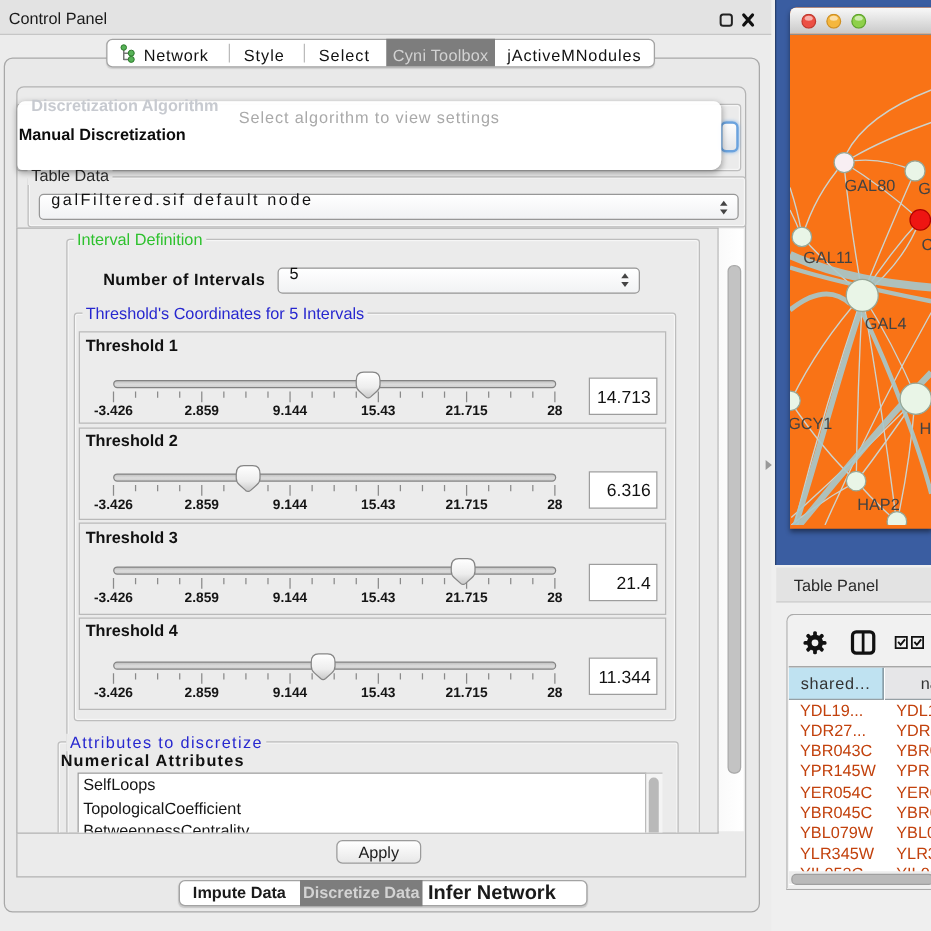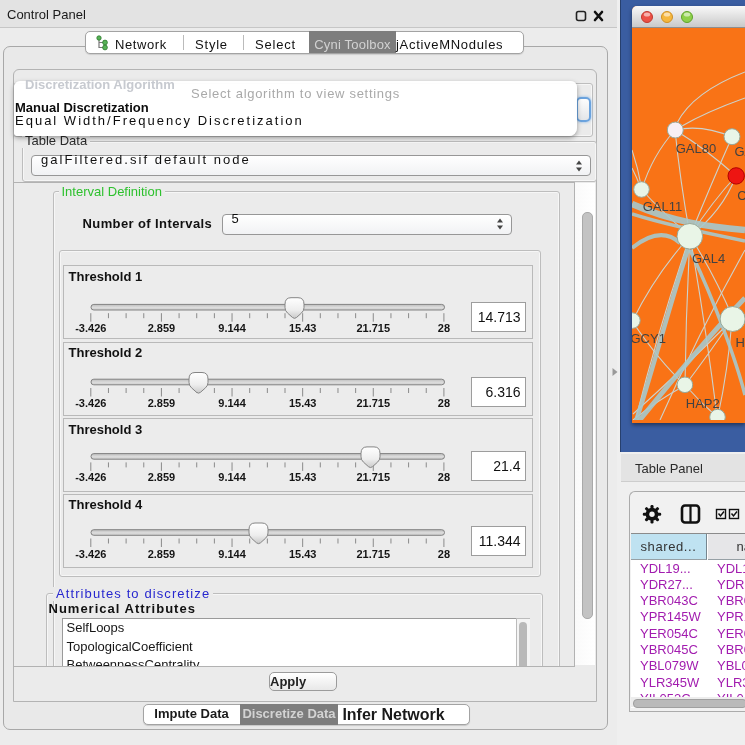--- a/index.html
+++ b/index.html
@@ -36,21 +36,21 @@
   <svg class="ab" style="left:96px;top:35px" width="13" height="16" viewBox="0 0 13 16">
     <path d="M3 3 L3 13 M3 7.5 L8.5 7.5 M3 12.5 L8.5 12.5" stroke="#777" stroke-width="1.2" fill="none"></path>
     <circle cx="3" cy="3" r="2.2" fill="#57b257" stroke="#2c7a2c" stroke-width="0.8"></circle>
     <circle cx="9" cy="7.5" r="2.4" fill="#57b257" stroke="#2c7a2c" stroke-width="0.8"></circle>
     <circle cx="9" cy="12.5" r="2.4" fill="#57b257" stroke="#2c7a2c" stroke-width="0.8"></circle>
   </svg>
   <div class="ab" style="left:115px;top:37px;font-size:13px;letter-spacing:.6px;color:#111">Network</div>
   <div class="ab" style="left:195px;top:37px;font-size:13px;letter-spacing:.8px;color:#111">Style</div>
   <div class="ab" style="left:255px;top:37px;font-size:13px;letter-spacing:.8px;color:#111">Select</div>
   <div class="ab" style="left:309px;top:37px;width:87px;text-align:center;font-size:13px;letter-spacing:.2px;color:#d2d2d2">Cyni Toolbox</div>
-  <div class="ab" style="left:396px;top:37px;width:127px;text-align:left;font-size:13px;letter-spacing:.7px;color:#111">jActiveMNodules</div>
+  <div class="ab" style="left:396px;top:37px;width:127px;text-align:center;font-size:13px;letter-spacing:.7px;color:#111">jActiveMNodules</div>
 
   <div class="gb" style="left:13px;top:82.5px;width:578px;height:52px;border-radius:3px"></div>
 
   <div class="ab" style="left:576px;top:97px;width:11px;height:21px;border:2px solid #6ba3de;border-radius:5px;background:linear-gradient(#fdfdfd,#e4e6e9);box-shadow:0 0 3px #7fb2e8"></div>
 
   <div class="gb" style="left:22px;top:141px;width:573px;height:39px"></div>
   <div class="legend" style="left:22px;top:134px;color:#2c2c2c">Table Data</div>
 
   <div class="combo" style="left:31px;top:155px;width:558px;height:19px">
     <span class="ct" style="letter-spacing:2.05px">galFiltered.sif default node</span>
@@ -65,20 +65,21 @@
       <div class="legend" style="left:44.5px;top:1.5px;color:#2ec12e">Interval Definition</div>
       <div class="ab bold" style="left:68.5px;top:33px;font-size:13px;letter-spacing:.4px;color:#111">Number of Intervals</div>
       <div class="combo" style="left:207.5px;top:30.5px;width:288px;height:19px">
         <span class="ct">5</span>
         <svg class="carr" viewBox="0 0 8 12">
           <path d="M4 0.5 L7 4.5 L1 4.5 Z" fill="#444"></path>
           <path d="M4 11.5 L1 7.5 L7 7.5 Z" fill="#444"></path>
         </svg>
       </div>
       <div class="gb" style="left:45px;top:67px;width:480px;height:325px"></div>
+      <div class="legend" style="left:51.5px;top:60.5px;color:#2727cf">Threshold's Coordinates for 5 Intervals</div>
       <div class="tbox" style="left:48.5px;top:82px"></div>
       <div class="thtitle" style="left:54.5px;top:85.5px">Threshold 1</div>
       <svg class="ab" style="left:48.5px;top:82px" width="468" height="72" viewBox="0 0 468 72">
         <defs>
           <linearGradient id="tg1" x1="0" y1="0" x2="0" y2="1">
             <stop offset="0" stop-color="#bdbdbd"></stop>
             <stop offset="0.55" stop-color="#dcdcdc"></stop>
             <stop offset="1" stop-color="#cdcdcd"></stop>
           </linearGradient>
           <linearGradient id="th1" x1="0" y1="0" x2="0" y2="1">
@@ -263,33 +264,32 @@
       <div class="ab" style="left:52.5px;top:437px;font-size:13px;color:#161616">SelfLoops</div>
       <div class="ab" style="left:52.5px;top:455.9px;font-size:13px;color:#161616">TopologicalCoefficient</div>
       <div class="ab" style="left:52.5px;top:473.5px;font-size:13px;color:#161616">BetweennessCentrality</div>
       <div class="ab" style="left:501.5px;top:434.5px;width:13px;height:100px;background:#f4f4f4;border:1px solid #bbb;border-right:none"></div>
       <div class="ab" style="left:505.3px;top:438.5px;width:7.4px;height:95px;background:#b9b9b9;border-radius:4px"></div>
     </div>
 
   <div class="ab" style="left:575px;top:183px;width:20px;height:482px;background:linear-gradient(90deg,#fafafa,#fff)"></div>
   <div class="ab" style="left:582px;top:212px;width:9px;height:405px;background:#c3c3c3;border:1px solid #a9a9a9;border-radius:5px"></div>
 
-  <div class="ab" style="left:269px;top:672px;width:66px;height:17px;background:linear-gradient(#ffffff,#e8e8e8);border:1px solid #9b9b9b;border-radius:5px;text-align:left;font-size:13px;font-weight:bold;color:#222;line-height:17px">Apply</div>
+  <div class="ab" style="left:269px;top:672px;width:66px;height:17px;background:linear-gradient(#ffffff,#e8e8e8);border:1px solid #9b9b9b;border-radius:5px;text-align:center;font-size:13px;font-weight:normal;color:#222;line-height:17px">Apply</div>
 
   <div class="ab" style="left:143px;top:704px;width:325px;height:19px;background:#fff;border:1px solid #a3a3a3;border-radius:5px;box-shadow:0 1px 1px rgba(0,0,0,.15)"></div>
   <div class="ab" style="left:240px;top:704px;width:98px;height:21px;background:#7d7d7d"></div>
   <div class="ab" style="left:143px;top:705.5px;width:97px;text-align:center;font-size:13px;font-weight:bold;color:#1a1a1a">Impute Data</div>
   <div class="ab" style="left:240px;top:705.5px;width:98px;text-align:center;font-size:13px;font-weight:bold;color:#d3d3d3">Discretize Data</div>
   <div class="ab" style="left:338px;top:705.5px;width:111px;text-align:center;font-size:16px;font-weight:bold;color:#1a1a1a">Infer Network</div>
 
   <div class="ab" style="left:14px;top:80.5px;width:563px;height:55px;background:rgba(255,255,255,.97);border-radius:6px 6px 8px 4px;box-shadow:0 2px 5px rgba(0,0,0,.35)"></div>
   <div class="ab" style="left:14px;top:86px;width:563px;text-align:center;font-size:13px;letter-spacing:.7px;color:#a9a9a9">Select algorithm to view settings</div>
   <div class="ab" style="left:25px;top:77px;font-size:13px;font-weight:bold;color:#c7cad0">Discretization Algorithm</div>
   <div class="ab" style="left:15px;top:100px;font-size:13px;font-weight:bold;color:#0c0c0c">Manual Discretization</div>
-  <div class="ab" style="left:15px;top:113px;font-size:13px;letter-spacing:2px;color:#0c0c0c">Equal Width/Frequency Discretization</div>
 
   <svg class="ab" style="left:612px;top:368px" width="6" height="8" viewBox="0 0 6 8">
       <path d="M0.5 0 L5.5 4 L0.5 8 Z" fill="#999"></path>
     </svg>
 </div>
 
 <div class="ab" style="left:620px;top:0;width:125px;height:452px;background:#3a5da1;border-left:1px solid #27406e"></div>
 
 <div class="ab" style="left:632px;top:6px;width:113px;height:417px;background:#f97316;border-radius:5px 0 0 0;box-shadow:0 2px 4px rgba(0,0,0,.45)">
   <div class="ab" style="left:0;top:0;width:113px;height:21px;background:linear-gradient(#f9f9f9,#c9c9c9);border-bottom:1px solid #8e8e8e;border-radius:5px 0 0 0"></div>
@@ -387,21 +387,21 @@
     <rect x="75.5" y="6.5" width="9" height="9"></rect>
     <rect x="88.5" y="6.5" width="9" height="9"></rect>
     <path d="M77.5 10.5 l2 2.4 3.5 -4.4" stroke-width="1.5"></path>
     <path d="M90.5 10.5 l2 2.4 3.5 -4.4" stroke-width="1.5"></path>
   </g>
 </svg>
 
 <div class="ab" style="left:631px;top:533px;width:114px;height:174px;background:#fff;border-top:1.5px solid #8b8b8b;overflow:hidden">
   <div class="ab" style="left:0;top:0;width:75px;height:24.5px;background:#bfe2f1;border-right:1.5px solid #76868f;border-bottom:1px solid #96a0a5;text-align:center;font-size:13px;letter-spacing:.6px;color:#333;line-height:25px">shared...</div>
   <div class="ab" style="left:76.5px;top:0;width:37.5px;height:24.5px;background:#e6e6e8;border-bottom:1px solid #96a0a5;font-size:13px;color:#333;line-height:25px;padding-left:29px">na</div>
-  <div class="ab" id="rows" style="left:0;top:25.5px;width:102px;font-size:13px;color:#a21caf">
+  <div class="ab" id="rows" style="left:0;top:25.5px;width:102px;font-size:13px;color:#c2410c">
       <div style="height:16.3px;position:relative">
         <span style="position:absolute;left:9px;top:1px">YDL19...</span>
         <span style="position:absolute;left:86px;top:1px">YDL1</span>
       </div>
       <div style="height:16.3px;position:relative">
         <span style="position:absolute;left:9px;top:1px">YDR27...</span>
         <span style="position:absolute;left:86px;top:1px">YDR2</span>
       </div>
       <div style="height:16.3px;position:relative">
         <span style="position:absolute;left:9px;top:1px">YBR043C</span>

